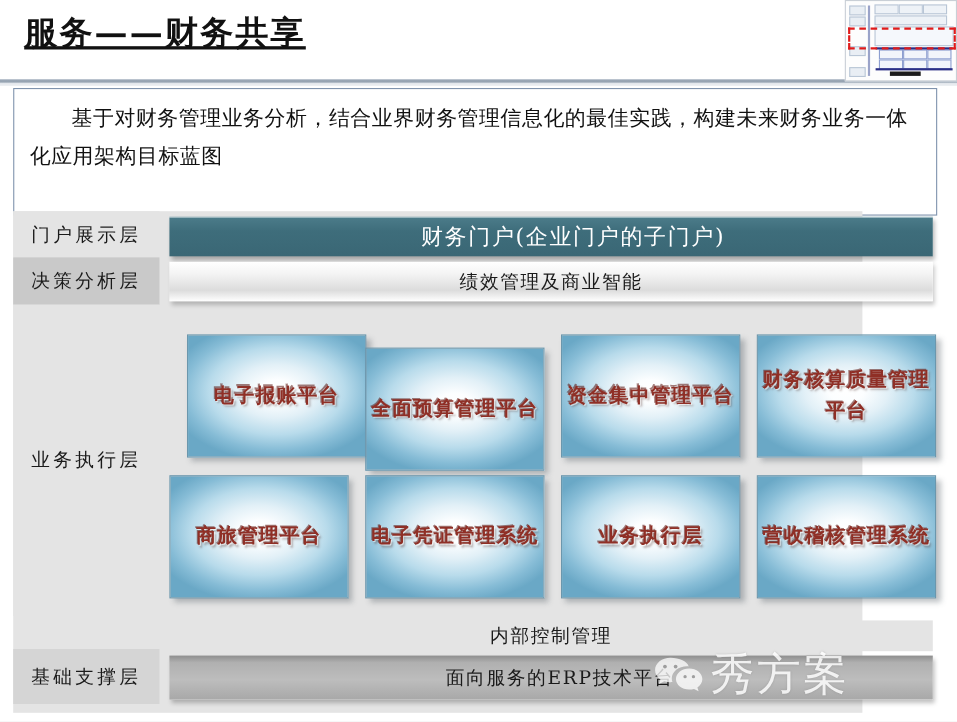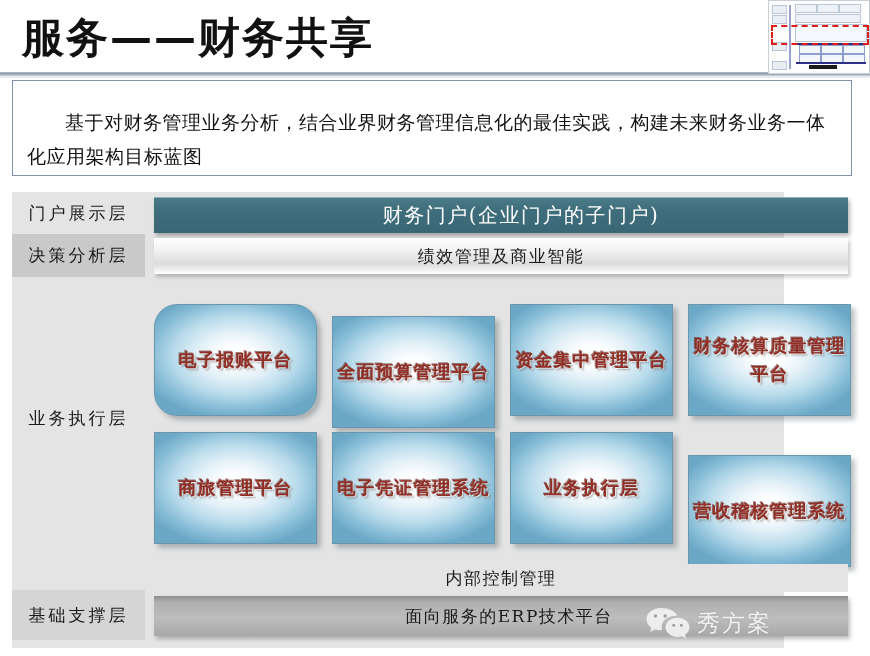--- a/index.html
+++ b/index.html
@@ -10,24 +10,25 @@
     overflow:hidden;
     position:relative;
   }
   .slide{position:relative;width:870px;height:656px;background:#fff;}
 
   
   .title{
     position:absolute;left:22px;top:10px;
     font-family:"DejaVu Serif","Liberation Serif",serif;
     font-weight:bold;
-    font-size:42px;
+    font-size:30px;
     letter-spacing:2px;
     color:#111;
     white-space:nowrap;
+    text-decoration:underline;
   }
   .title-rule{
     position:absolute;left:0px;top:72px;width:870px;height:4px;
     background:linear-gradient(to bottom,#aeb9c6 0%,#8e9cab 45%,#cfd6de 100%);
   }
   .title-rule2{
     position:absolute;left:0px;top:76px;width:870px;height:2px;
     background:#e8ebef;
   }
 
@@ -42,25 +43,25 @@
   .thumb .tbluebox{position:absolute;background:#f2f5fb;border:1px solid #8e9fd0;}
   .thumb .dashed{
     position:absolute;left:2px;top:24px;width:94px;height:16px;
     border:2px dashed #e01b1b;
   }
   .thumb .tarrow{position:absolute;left:20px;top:4px;width:2px;height:64px;background:#9aa3c9;}
   .thumb .tblack{position:absolute;background:#1b1b1b;}
 
   
   .desc{
-    position:absolute;left:12px;top:80px;width:840px;height:96px;
+    position:absolute;left:12px;top:80px;width:840px;height:116px;
     border:1px solid #7f93ad;
     background:#ffffff;
     box-sizing:border-box;
-    padding:24px 14px 0 14px;
+    padding:10px 14px 0 14px;
   }
   .desc p{
     margin:0;
     font-family:"DejaVu Serif","Liberation Serif",serif;
     font-size:19px;
     line-height:34px;
     color:#111;
     text-indent:38px;
     letter-spacing:0.5px;
   }
@@ -132,38 +133,38 @@
     font-weight:bold;
     font-size:18px;
     line-height:28px;
     letter-spacing:1px;
     color:#8f2f26;
     text-shadow:
       1px 1px 0 rgba(255,255,255,.55),
       -1px -1px 0 rgba(90,20,15,.55),
       2px 2px 2px rgba(60,25,20,.35);
   }
-  .c0{left:0px;top:0px;border-radius:23px;}
+  .c0{left:16px;top:0px;}
   .c1{left:178px;top:12px;}
   .c2{left:356px;top:0px;}
   .c3{left:534px;top:0px;}
   .c4{left:0px;top:128px;}
   .c5{left:178px;top:128px;}
   .c6{left:356px;top:128px;}
-  .c7{left:534px;top:128px;margin-top:23px;}
+  .c7{left:534px;top:128px;}
 
   
   .watermark{
     position:absolute;right:12px;bottom:8px;
     display:flex;align-items:center;gap:6px;
     opacity:.82;
   }
   .wm-text{
     font-family:Liberation Sans, sans-serif;
-    font-size:23px;color:#ffffff;letter-spacing:2px;
+    font-size:40px;color:#ffffff;letter-spacing:2px;
     text-shadow:0 0 2px rgba(120,120,120,.5);
   }
 </style>
 </head>
 <body>
 
 <div class="slide">
 
   <div class="title">服务——财务共享</div>
   <div class="title-rule"></div>

